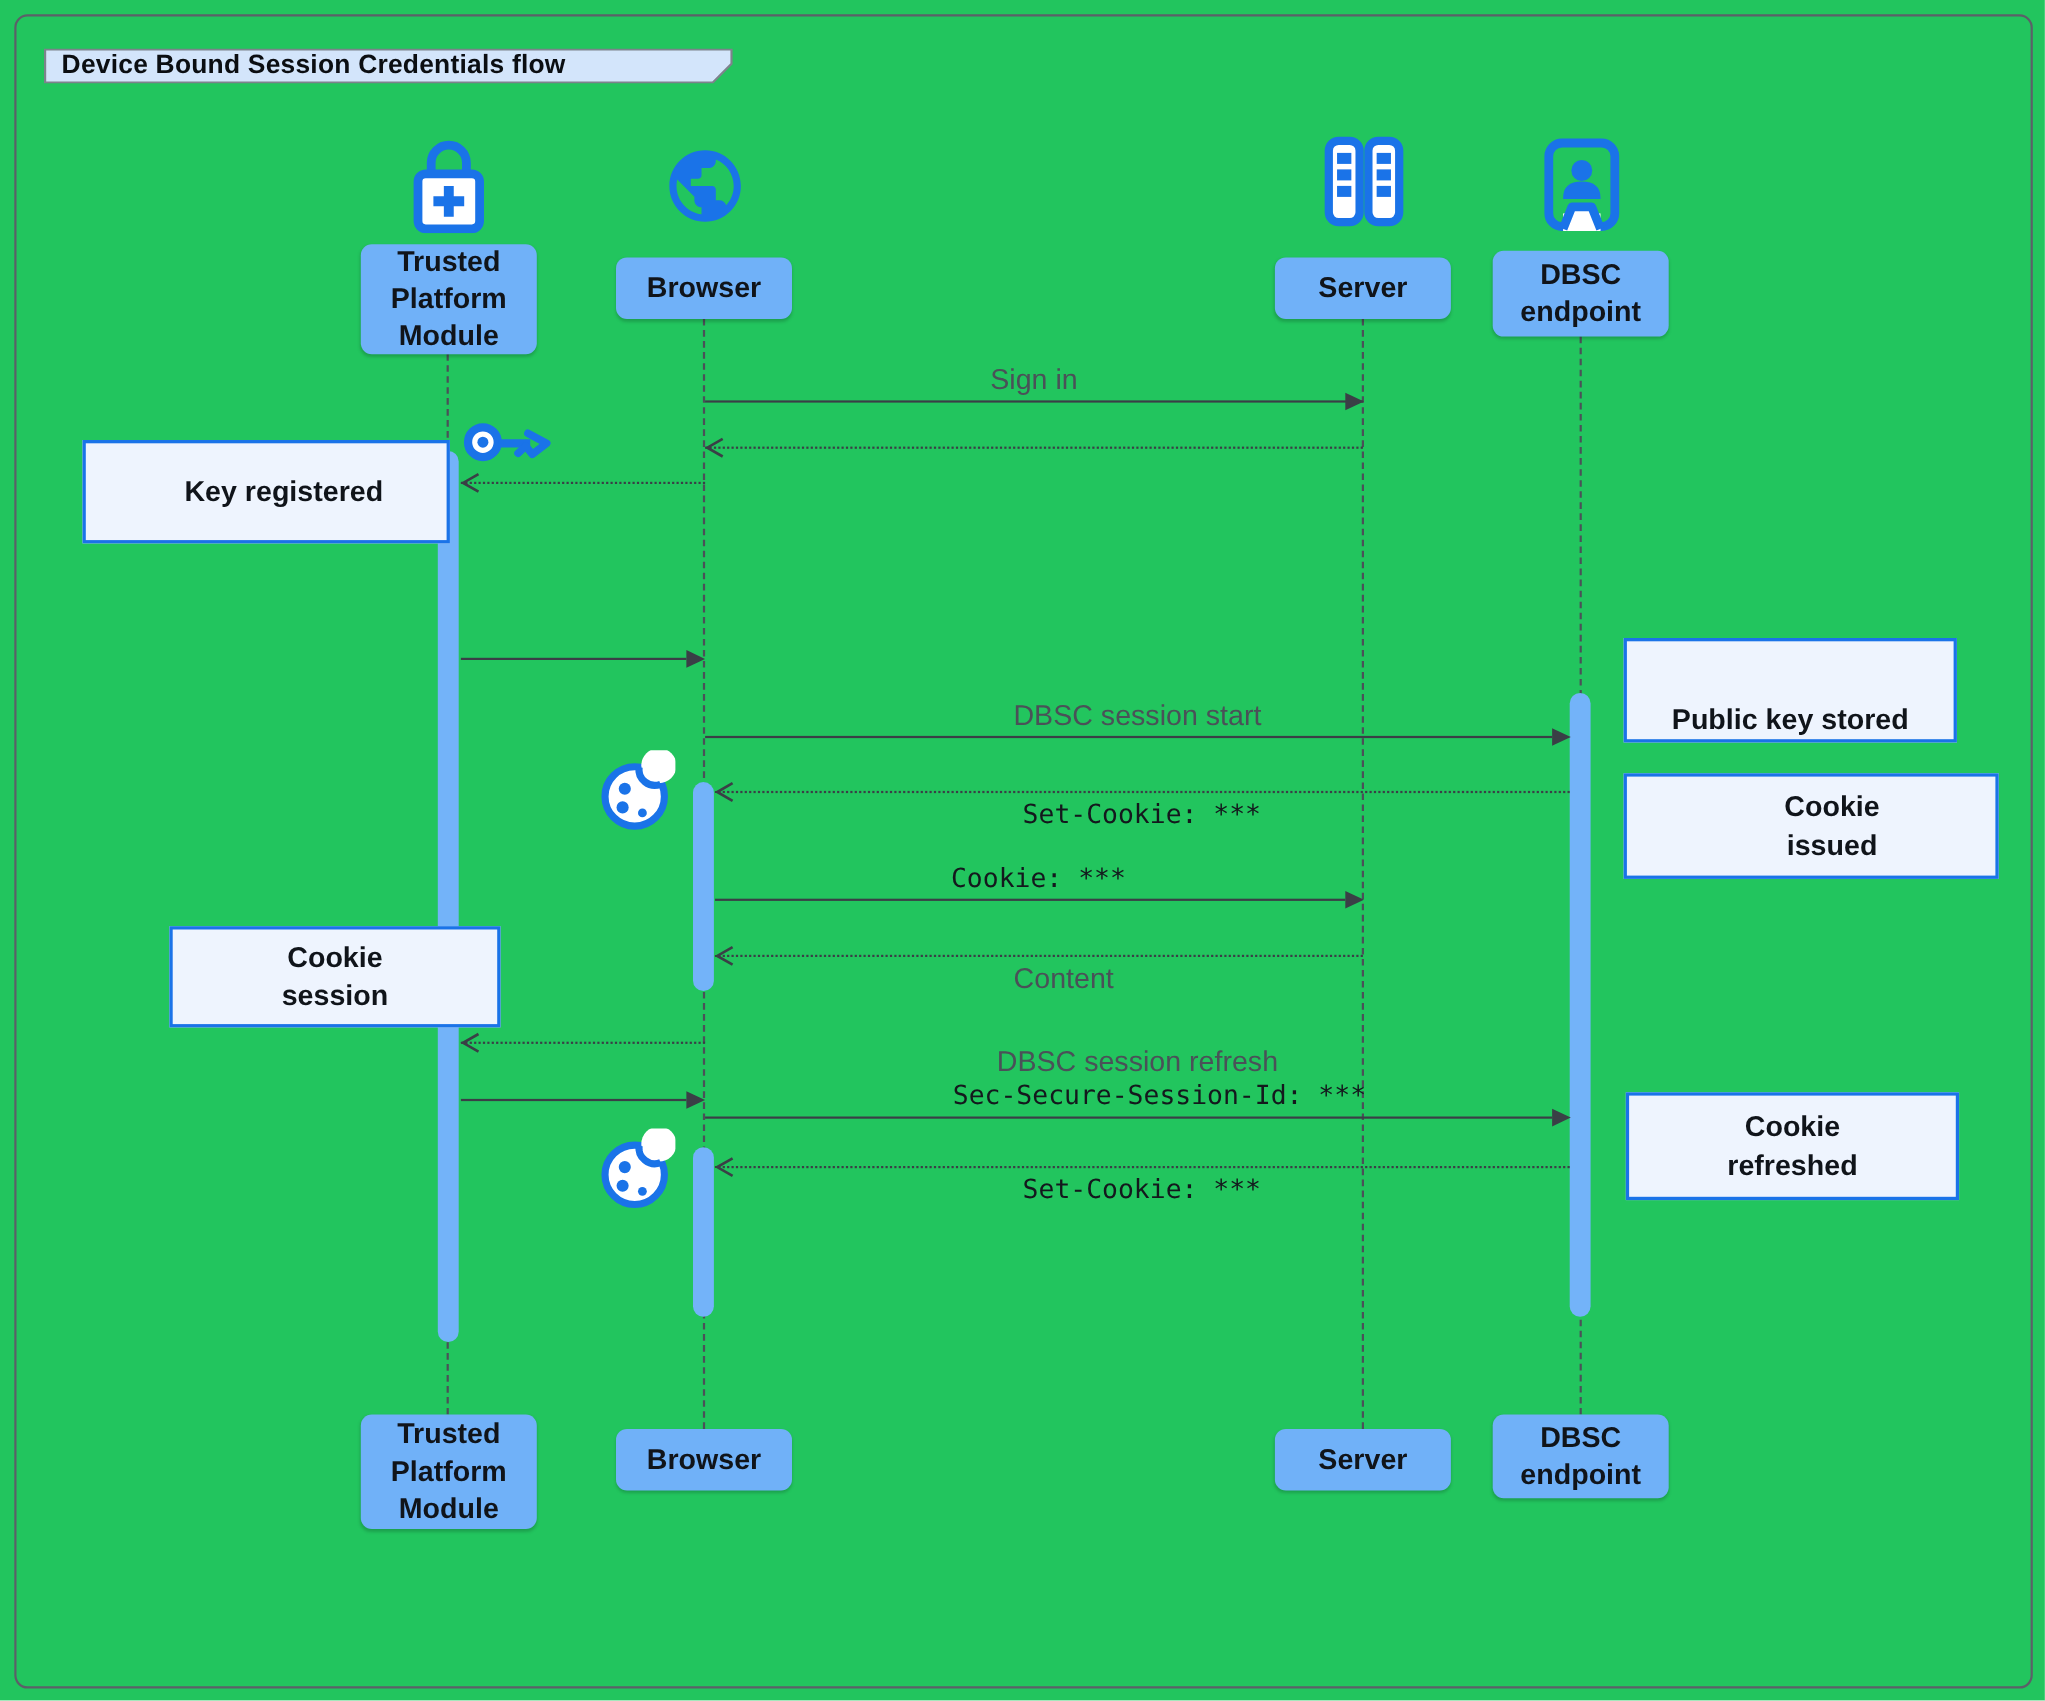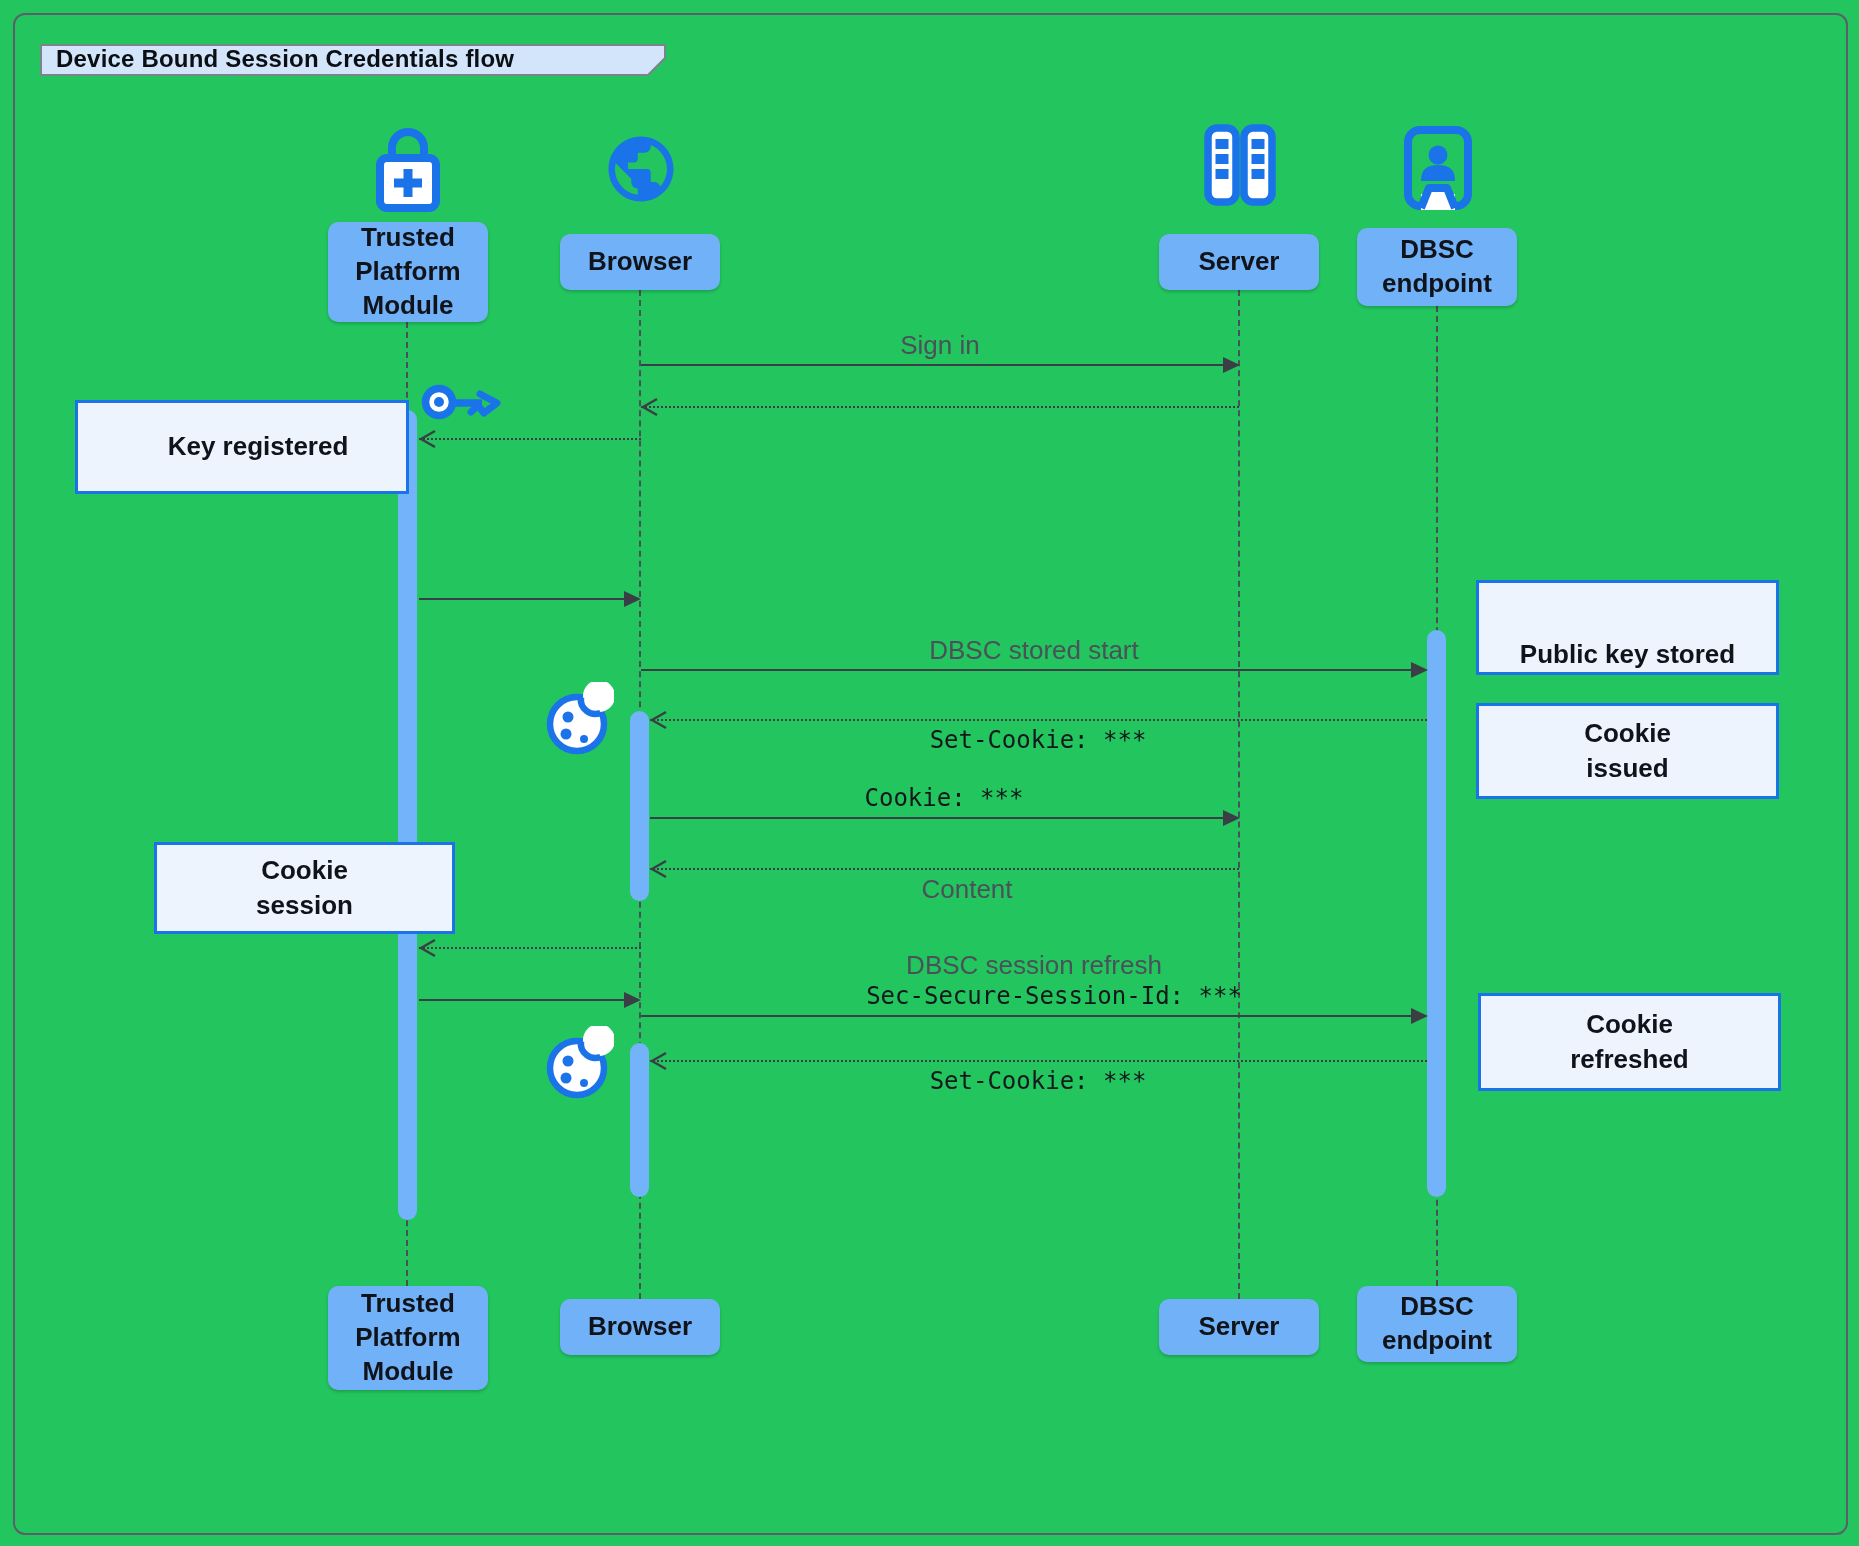--- a/index.html
+++ b/index.html
@@ -132,21 +132,21 @@
 
   <div class="note" style="left:75px;top:400px;width:296px;height:88px;padding-left:32px;">
       <span>Key registered</span>
     </div>
   <div class="note w140" style="left:154px;top:842px;width:295px;height:86px;">
       <span>Cookie session</span>
     </div>
   <div class="note" style="left:1476px;top:580px;width:297px;height:89px;align-items:flex-end;">
       <span>Public key stored</span>
     </div>
-  <div class="note w120" style="left:1476px;top:703px;width:297px;height:90px;">
+  <div class="note w120" style="left:1476px;top:703px;width:297px;height:90px;padding-left:38px;">
       <span>Cookie issued</span>
     </div>
   <div class="note w160" style="left:1478px;top:993px;width:297px;height:92px;">
       <span>Cookie refreshed</span>
     </div>
 
   <svg class="icon" style="left:420px;top:372px;" width="88" height="56" viewBox="0 0 88 56">
     <circle cx="19" cy="30" r="13.5" fill="#fff" stroke="#1a73e8" stroke-width="7.5"></circle>
     <circle cx="19" cy="30" r="5" fill="#1a73e8"></circle>
     <path d="M33,31 H62" stroke="#1a73e8" stroke-width="7.5" fill="none"></path>
@@ -183,21 +183,21 @@
   <div class="mline dotted" style="left:419px;top:438px;width:222px;"></div>
   <svg class="chev" style="left:417px;top:428px;" width="20" height="22" viewBox="0 0 20 22">
       <path d="M18,3 L4,11 L18,19" fill="none" stroke="#3a3f46" stroke-width="2.4"></path>
     </svg>
 
   <div class="mline" style="left:419px;top:598px;width:205px;"></div>
   <div class="tri" style="left:624px;top:591px;"></div>
 
   <div class="mline" style="left:641px;top:669px;width:770px;"></div>
   <div class="tri" style="left:1411px;top:662px;"></div>
-  <div class="lbl lbl-sans" style="left:1034px;top:635px;">DBSC stored start</div>
+  <div class="lbl lbl-sans" style="left:1034px;top:635px;">DBSC session start</div>
 
   <div class="mline dotted" style="left:650px;top:719px;width:777px;"></div>
   <svg class="chev" style="left:648px;top:709px;" width="20" height="22" viewBox="0 0 20 22">
       <path d="M18,3 L4,11 L18,19" fill="none" stroke="#3a3f46" stroke-width="2.4"></path>
     </svg>
   <div class="lbl lbl-mono" style="left:1038px;top:726px;">Set-Cookie: ***</div>
 
   <div class="mline" style="left:650px;top:817px;width:573px;"></div>
   <div class="tri" style="left:1223px;top:810px;"></div>
   <div class="lbl lbl-mono" style="left:944px;top:784px;">Cookie: ***</div>

